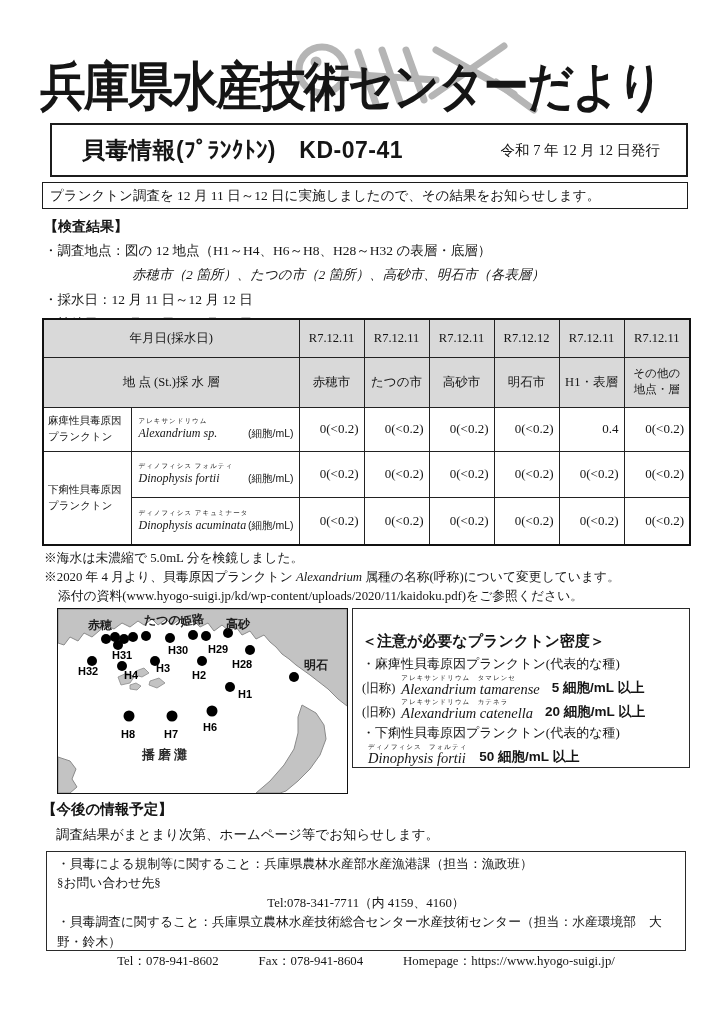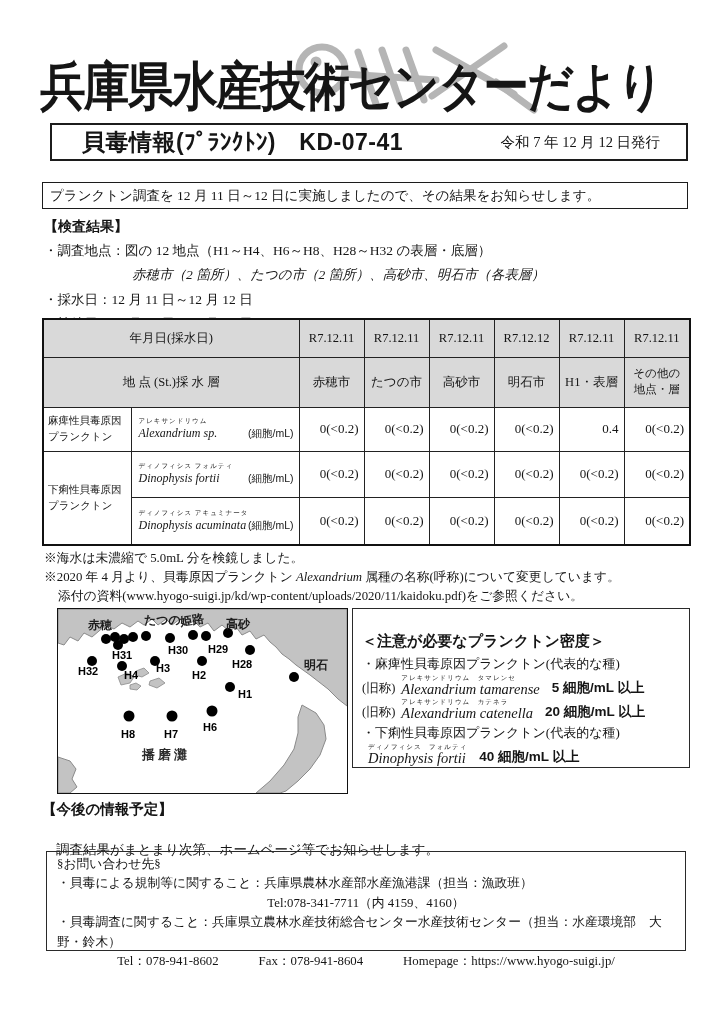--- a/index.html
+++ b/index.html
@@ -6,21 +6,21 @@
   .page{position:relative;width:724px;height:1024px;background:#ffffff;margin:0 auto;
         font-family:"Liberation Serif",serif;color:#151515;overflow:hidden;}
 
   
   .fish{position:absolute;left:286px;top:34px;width:256px;height:96px;}
   .title{position:absolute;left:40px;top:52px;width:660px;margin:0;
          font-family:"Liberation Sans",sans-serif;font-weight:bold;font-size:52px;
          letter-spacing:-2px;white-space:nowrap;transform:scaleX(0.88);transform-origin:left center;z-index:2;}
 
   
-  .hdr-box{position:absolute;left:50px;top:123px;width:638px;height:38px;border:2px solid #1c1c1c;
+  .hdr-box{position:absolute;left:50px;top:123px;width:638px;height:54px;border:2px solid #1c1c1c;
            box-sizing:border-box;display:flex;align-items:center;background:#fff;z-index:2;}
   .hdr-title{font-family:"Liberation Sans",sans-serif;font-weight:bold;font-size:23px;margin-left:30px;letter-spacing:0.5px;}
   .hdr-date{font-size:14.5px;margin-left:auto;margin-right:26px;}
 
   
   .announce{position:absolute;left:42px;top:182px;width:646px;height:27px;border:1.5px solid #1c1c1c;
             box-sizing:border-box;display:flex;align-items:center;padding-left:7px;font-size:13.5px;}
 
   
   .results{position:absolute;left:44px;top:214px;width:644px;font-size:13.5px;line-height:1.8;}
@@ -66,21 +66,21 @@
   .n-prefix{font-size:12.5px;margin-right:6px;}
   .n-sci{display:inline-flex;flex-direction:column;line-height:1.05;}
   .n-ruby{font-family:"Liberation Sans",sans-serif;font-size:6.5px;letter-spacing:1px;color:#222;}
   .n-species{font-family:"Liberation Serif",serif;font-style:italic;font-size:14.5px;}
   .n-th{font-family:"Liberation Sans",sans-serif;font-weight:bold;font-size:13.5px;margin-left:12px;white-space:nowrap;}
   .ml0{margin-left:6px;}
 
   
   .future{position:absolute;left:42px;top:800px;width:644px;font-size:13.5px;}
   .future .hd{font-family:"Liberation Sans",sans-serif;font-weight:bold;font-size:14.5px;}
-  .future .bd{margin-top:22px;padding-left:14px;}
+  .future .bd{margin-top:7px;padding-left:14px;}
 
   
   .contact{position:absolute;left:46px;top:851px;width:640px;height:100px;border:1.5px solid #2a2a2a;
            box-sizing:border-box;padding:3px 10px;font-size:12.8px;line-height:1.52;}
   .c-center{text-align:center;}
   .c-row{display:flex;justify-content:center;gap:40px;}
 </style>
 </head>
 <body>
 
@@ -287,32 +287,32 @@
           <span class="n-species">Alexandrium catenella</span>
         </span>
       <span class="n-th">20 細胞/mL 以上</span>
     </div>
     <div class="n-bullet">・下痢性貝毒原因プランクトン(代表的な種)</div>
     <div class="n-item">
       <span class="n-sci ml0">
           <span class="n-ruby">ディノフィシス　フォルティ</span>
           <span class="n-species">Dinophysis fortii</span>
         </span>
-      <span class="n-th">40 細胞/mL 以上</span>
+      <span class="n-th">50 細胞/mL 以上</span>
     </div>
   </div>
 
   <div class="future">
     <div class="hd">【今後の情報予定】</div>
     <div class="bd">調査結果がまとまり次第、ホームページ等でお知らせします。</div>
   </div>
 
   <div class="contact">
+    <div>・貝毒による規制等に関すること：兵庫県農林水産部水産漁港課（担当：漁政班）</div>
     <div>§お問い合わせ先§</div>
-    <div>・貝毒による規制等に関すること：兵庫県農林水産部水産漁港課（担当：漁政班）</div>
     <div class="c-center">Tel:078-341-7711（内 4159、4160）</div>
     <div>・貝毒調査に関すること：兵庫県立農林水産技術総合センター水産技術センター（担当：水産環境部　大野・鈴木）</div>
     <div class="c-row">
       <span>Tel：078-941-8602</span>
       <span>Fax：078-941-8604</span>
       <span>Homepage：https://www.hyogo-suigi.jp/</span>
     </div>
   </div>
 
 </div>

